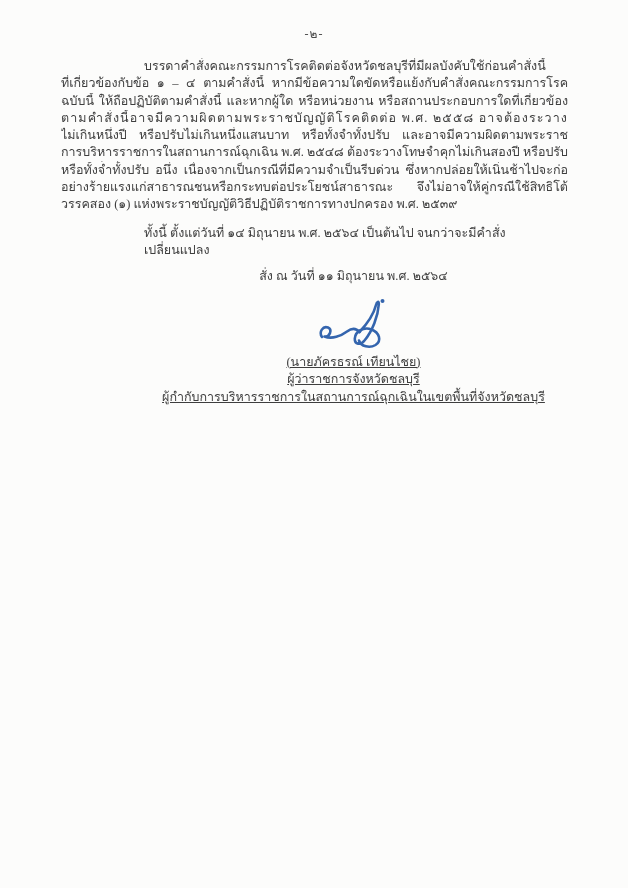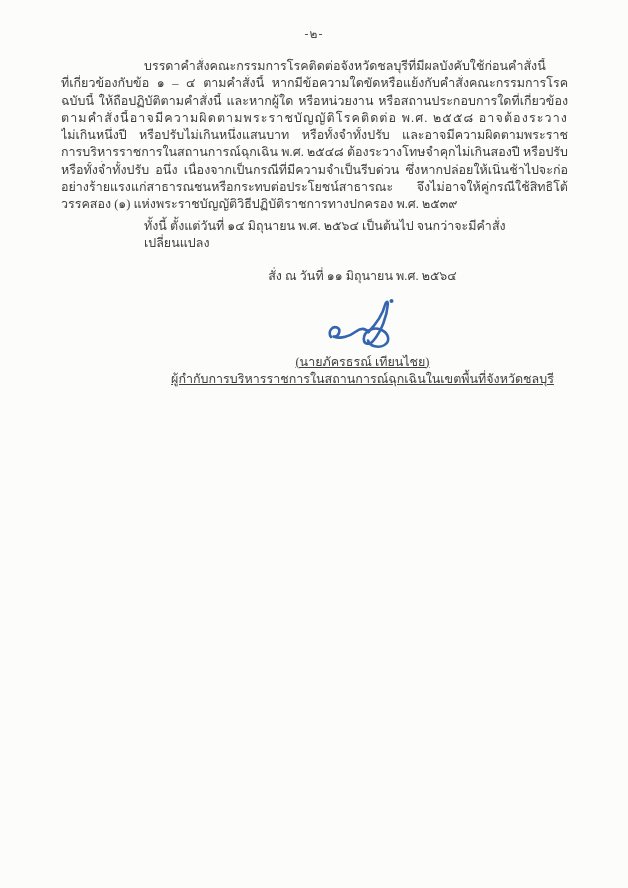--- a/index.html
+++ b/index.html
@@ -36,27 +36,27 @@
     height: 17.3px;
     overflow: hidden;
   }
   .para1 .line.first { padding-left: 83px; }
   .para1 .line.spread { letter-spacing: 1.1px; }
   .para1 .line.last {
     text-align: left;
     text-align-last: left;
   }
   .para2 {
-    margin-top: 4px;
+    margin-top: 11px;
     padding-left: 83px;
     height: 17.3px;
   }
   .closing {
     position: absolute;
-    top: 268px; left: 70px;
+    top: 268px; left: 61px;
     width: 507px;
     padding-left: 78px;
     box-sizing: border-box;
     text-align: center;
     font-size: 12.5px;
     line-height: 17.5px;
   }
   .issued-line { margin-bottom: 8px; }
   .signature-wrap {
     height: 58px;
@@ -98,17 +98,18 @@
         <g fill="none" stroke="#3465ae" stroke-width="2.6" stroke-linecap="round" stroke-linejoin="round">
           <path d="M7 41 C3.5 36 8 29.5 13 31.5 C17.5 33.5 15 41 9.5 40.5 C17 43.5 26 40 32 35.5 C37 31.8 41.5 32.5 44.5 36"></path>
           <path d="M44.5 36 C51 29 58.5 19 61 9 C61.8 5.5 64 4.5 63.8 8.5 C63 20 57.5 35 49.5 44.5 C45.5 49.5 39.5 48.5 39.8 42.5 C40.2 35.5 48.5 30.5 56.5 33.5 C64.5 36.5 67 45 60.5 49 C54.5 52.5 46 50.5 44 44.5"></path>
         </g>
         <circle cx="67.5" cy="5" r="2" fill="#3465ae"></circle>
       </svg>
     </div>
 
     <div class="sig-block">
       <div>(นายภัครธรณ์  เทียนไชย)</div>
+      <div>ผู้ว่าราชการจังหวัดชลบุรี</div>
       <div>ผู้กำกับการบริหารราชการในสถานการณ์ฉุกเฉินในเขตพื้นที่จังหวัดชลบุรี</div>
     </div>
   </div>
 
 </div>
 
 </body></html>

